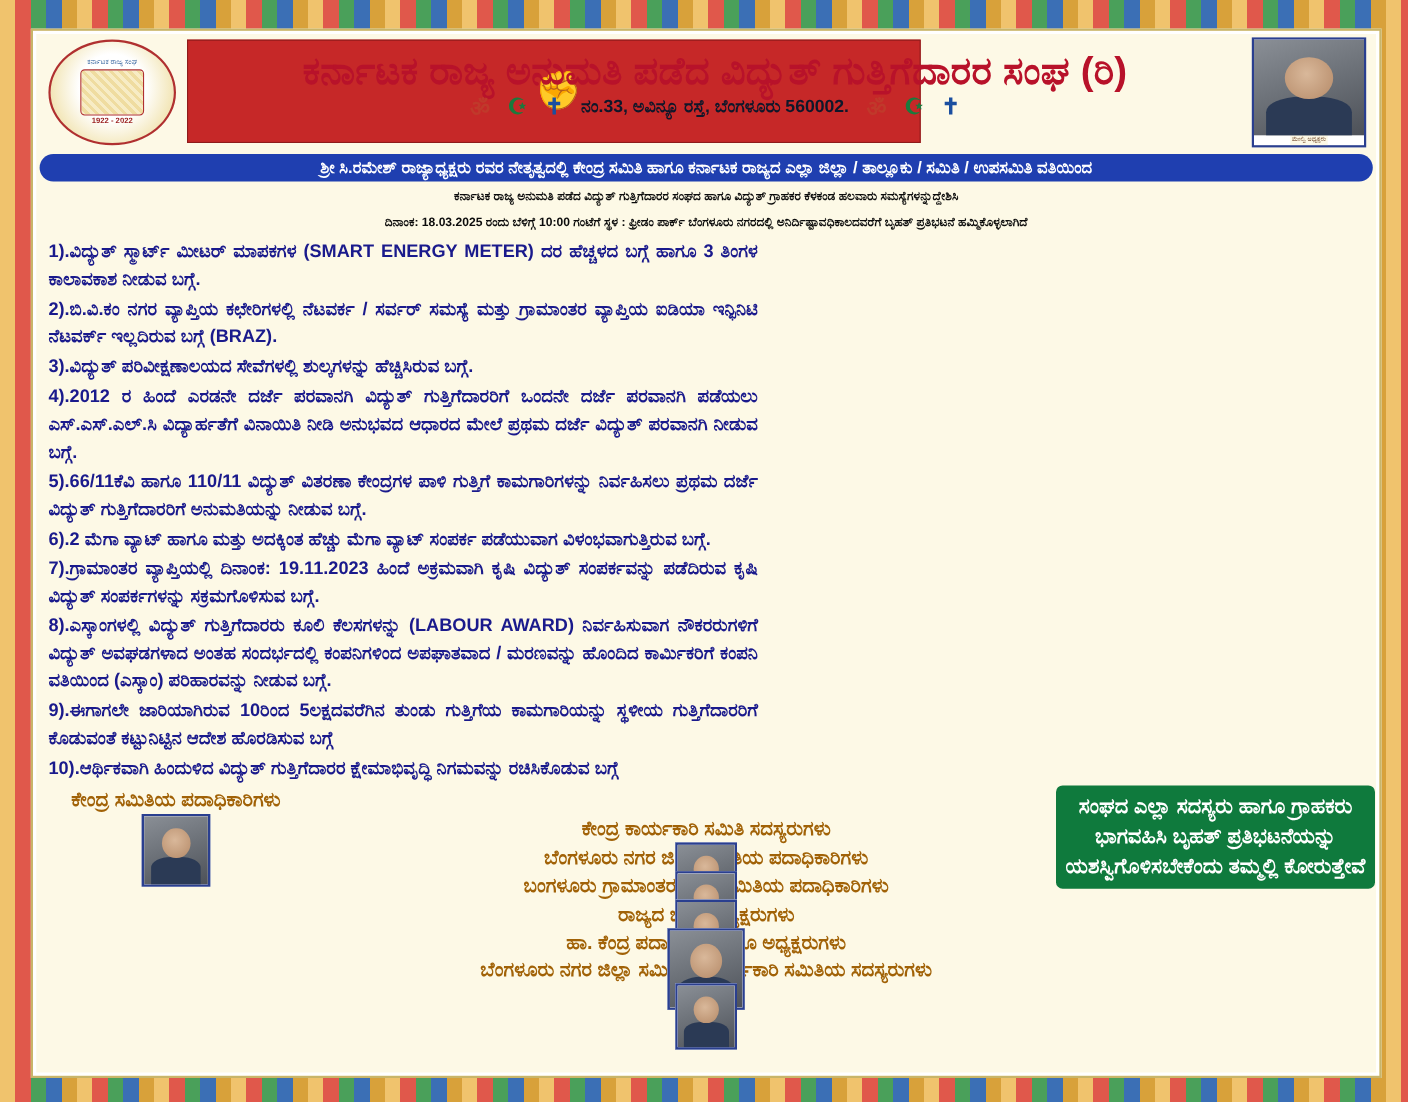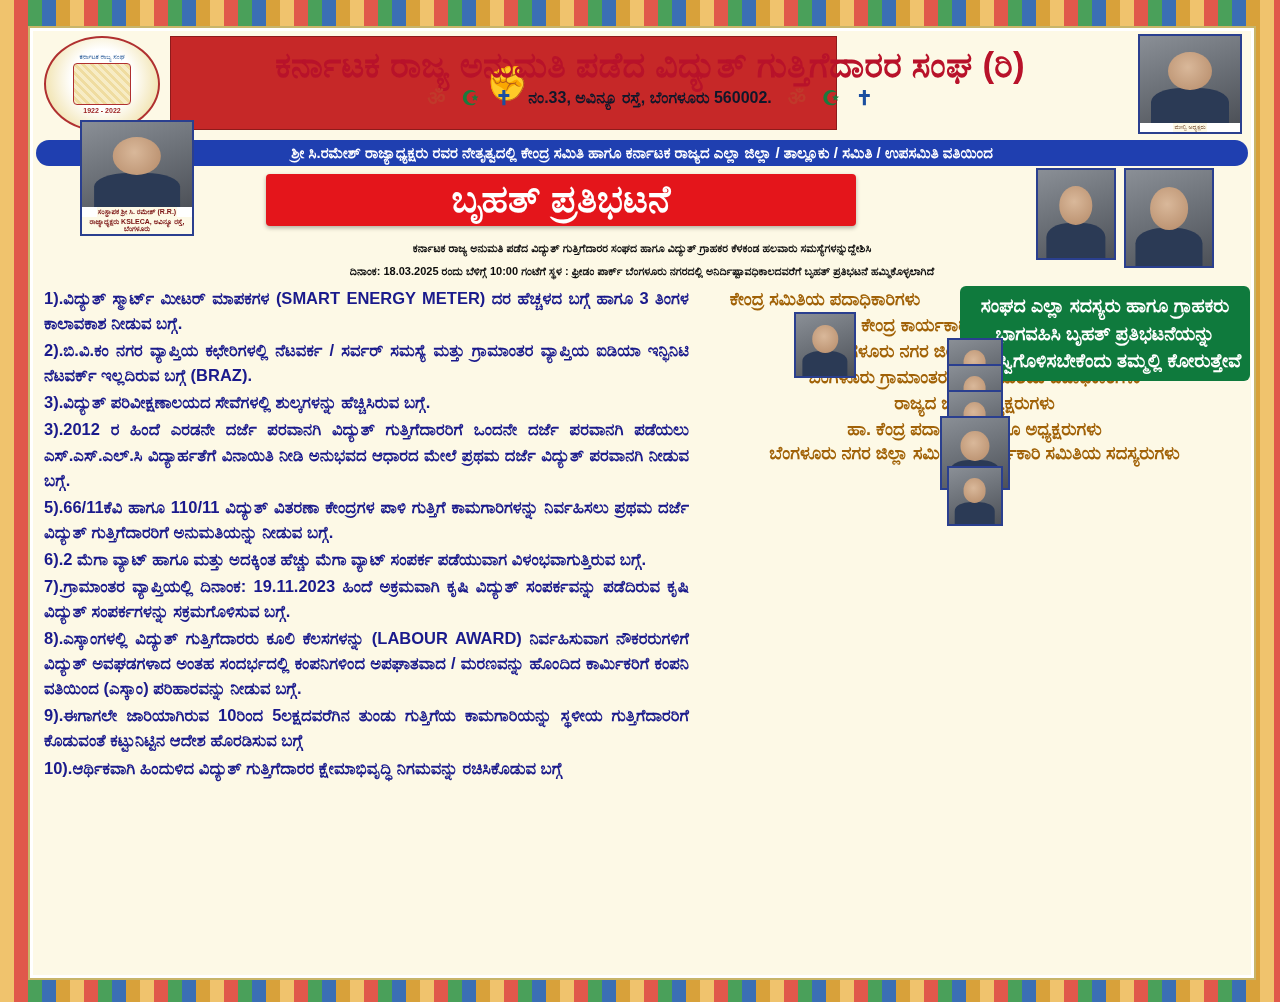--- a/index.html
+++ b/index.html
@@ -92,21 +92,21 @@
   .sideL .pcap{font-size:7px;color:#7a1212;font-weight:bold;}
   .sideR1{position:absolute;right:138px;top:-4px;width:76px;height:88px;}
   .sideR2{position:absolute;right:40px;top:-4px;width:86px;height:96px;}
 
   .subtext{
     text-align:center;font-size:11px;color:#0b0b0b;font-weight:bold;line-height:1.55;
     margin:6px 40px 0 40px;
   }
 
   
-  .cols{display:flex;margin-top:6px;}
+  .cols{display:flex;margin-top:6px;flex-direction:column;}
   .left{width:645px;padding:0 6px 0 14px;}
   .right{flex:1;position:relative;}
 
   .demand{
     font-size:16.5px;color:#1a1a8c;line-height:1.52;font-weight:bold;margin-bottom:2px;
     text-align:justify;
   }
 
   
   .blkcap{
@@ -151,45 +151,31 @@
     </div>
 
     <div class="portrait hdr-right">
       <div class="ph"></div>
       <div class="pcap">ಮೇಲ್ವಿ ಅಧ್ಯಕ್ಷರು</div>
     </div>
   </div>
 
   <div class="blue">ಶ್ರೀ ಸಿ.ರಮೇಶ್ ರಾಜ್ಯಾಧ್ಯಕ್ಷರು ರವರ ನೇತೃತ್ವದಲ್ಲಿ ಕೇಂದ್ರ ಸಮಿತಿ ಹಾಗೂ ಕರ್ನಾಟಕ ರಾಜ್ಯದ ಎಲ್ಲಾ ಜಿಲ್ಲಾ / ತಾಲ್ಲೂಕು / ಸಮಿತಿ / ಉಪಸಮಿತಿ ವತಿಯಿಂದ</div>
 
-  <div class="redwrap">
-    <div class="portrait sideL">
-      <div class="ph"></div>
-      <div class="pcap">ಸಂಸ್ಥಾಪಕ ಶ್ರೀ ಸಿ. ರಮೇಶ್ (R.R.)</div>
-      <div class="pcap">ರಾಜ್ಯಾಧ್ಯಕ್ಷರು KSLECA, ಅವಿನ್ಯೂ ರಸ್ತೆ, ಬೆಂಗಳೂರು</div>
-    </div>
-    <div class="red">ಬೃಹತ್ ಪ್ರತಿಭಟನೆ</div>
-    <div class="portrait sideR1">
-      <div class="ph"></div>
-    </div>
-    <div class="portrait sideR2">
-      <div class="ph"></div>
-    </div>
-  </div>
 
   <div class="subtext">ಕರ್ನಾಟಕ ರಾಜ್ಯ ಅನುಮತಿ ಪಡೆದ ವಿದ್ಯುತ್ ಗುತ್ತಿಗೆದಾರರ ಸಂಘದ ಹಾಗೂ ವಿದ್ಯುತ್ ಗ್ರಾಹಕರ  ಕೆಳಕಂಡ ಹಲವಾರು ಸಮಸ್ಯೆಗಳನ್ನುದ್ದೇಶಿಸಿ</div>
   <div class="subtext dt">ದಿನಾಂಕ: 18.03.2025 ರಂದು ಬೆಳಿಗ್ಗೆ 10:00 ಗಂಟೆಗೆ ಸ್ಥಳ : ಫ್ರೀಡಂ ಪಾರ್ಕ್ ಬೆಂಗಳೂರು ನಗರದಲ್ಲಿ ಅನಿರ್ದಿಷ್ಟಾವಧಿಕಾಲದವರೆಗೆ ಬೃಹತ್ ಪ್ರತಿಭಟನೆ ಹಮ್ಮಿಕೊಳ್ಳಲಾಗಿದೆ</div>
 
   <div class="cols">
 
     <div class="left">
       <div class="demand">1).ವಿದ್ಯುತ್ ಸ್ಮಾರ್ಟ್ ಮೀಟರ್ ಮಾಪಕಗಳ (SMART ENERGY METER) ದರ ಹೆಚ್ಚಳದ ಬಗ್ಗೆ ಹಾಗೂ 3 ತಿಂಗಳ ಕಾಲಾವಕಾಶ ನೀಡುವ ಬಗ್ಗೆ.</div>
       <div class="demand">2).ಬಿ.ವಿ.ಕಂ ನಗರ ವ್ಯಾಪ್ತಿಯ ಕಛೇರಿಗಳಲ್ಲಿ ನೆಟವರ್ಕ / ಸರ್ವರ್ ಸಮಸ್ಯೆ ಮತ್ತು ಗ್ರಾಮಾಂತರ ವ್ಯಾಪ್ತಿಯ ಐಡಿಯಾ ಇನ್ಫಿನಿಟಿ ನೆಟವರ್ಕ್ ಇಲ್ಲದಿರುವ ಬಗ್ಗೆ (BRAZ).</div>
       <div class="demand">3).ವಿದ್ಯುತ್ ಪರಿವೀಕ್ಷಣಾಲಯದ ಸೇವೆಗಳಲ್ಲಿ ಶುಲ್ಕಗಳನ್ನು ಹೆಚ್ಚಿಸಿರುವ ಬಗ್ಗೆ.</div>
-      <div class="demand">3).2012 ರ ಹಿಂದೆ ಎರಡನೇ ದರ್ಜೆ ಪರವಾನಗಿ ವಿದ್ಯುತ್ ಗುತ್ತಿಗೆದಾರರಿಗೆ ಒಂದನೇ ದರ್ಜೆ ಪರವಾನಗಿ ಪಡೆಯಲು ಎಸ್.ಎಸ್.ಎಲ್.ಸಿ ವಿದ್ಯಾರ್ಹತೆಗೆ ವಿನಾಯಿತಿ ನೀಡಿ ಅನುಭವದ ಆಧಾರದ ಮೇಲೆ ಪ್ರಥಮ ದರ್ಜೆ ವಿದ್ಯುತ್ ಪರವಾನಗಿ ನೀಡುವ ಬಗ್ಗೆ.</div>
+      <div class="demand">4).2012 ರ ಹಿಂದೆ ಎರಡನೇ ದರ್ಜೆ ಪರವಾನಗಿ ವಿದ್ಯುತ್ ಗುತ್ತಿಗೆದಾರರಿಗೆ ಒಂದನೇ ದರ್ಜೆ ಪರವಾನಗಿ ಪಡೆಯಲು ಎಸ್.ಎಸ್.ಎಲ್.ಸಿ ವಿದ್ಯಾರ್ಹತೆಗೆ ವಿನಾಯಿತಿ ನೀಡಿ ಅನುಭವದ ಆಧಾರದ ಮೇಲೆ ಪ್ರಥಮ ದರ್ಜೆ ವಿದ್ಯುತ್ ಪರವಾನಗಿ ನೀಡುವ ಬಗ್ಗೆ.</div>
       <div class="demand">5).66/11ಕೆವಿ ಹಾಗೂ 110/11 ವಿದ್ಯುತ್ ವಿತರಣಾ ಕೇಂದ್ರಗಳ ಪಾಳಿ ಗುತ್ತಿಗೆ ಕಾಮಗಾರಿಗಳನ್ನು ನಿರ್ವಹಿಸಲು ಪ್ರಥಮ ದರ್ಜೆ ವಿದ್ಯುತ್ ಗುತ್ತಿಗೆದಾರರಿಗೆ ಅನುಮತಿಯನ್ನು ನೀಡುವ ಬಗ್ಗೆ.</div>
       <div class="demand">6).2 ಮೆಗಾ ವ್ಯಾಟ್ ಹಾಗೂ ಮತ್ತು ಅದಕ್ಕಿಂತ ಹೆಚ್ಚು ಮೆಗಾ ವ್ಯಾಟ್ ಸಂಪರ್ಕ ಪಡೆಯುವಾಗ ವಿಳಂಭವಾಗುತ್ತಿರುವ ಬಗ್ಗೆ.</div>
       <div class="demand">7).ಗ್ರಾಮಾಂತರ ವ್ಯಾಪ್ತಿಯಲ್ಲಿ ದಿನಾಂಕ: 19.11.2023 ಹಿಂದೆ ಅಕ್ರಮವಾಗಿ ಕೃಷಿ ವಿದ್ಯುತ್ ಸಂಪರ್ಕವನ್ನು ಪಡೆದಿರುವ ಕೃಷಿ ವಿದ್ಯುತ್ ಸಂಪರ್ಕಗಳನ್ನು ಸಕ್ರಮಗೊಳಿಸುವ ಬಗ್ಗೆ.</div>
       <div class="demand">8).ಎಸ್ಕಾಂಗಳಲ್ಲಿ ವಿದ್ಯುತ್ ಗುತ್ತಿಗೆದಾರರು ಕೂಲಿ ಕೆಲಸಗಳನ್ನು (LABOUR AWARD) ನಿರ್ವಹಿಸುವಾಗ ನೌಕರರುಗಳಿಗೆ ವಿದ್ಯುತ್ ಅವಘಡಗಳಾದ ಅಂತಹ ಸಂದರ್ಭದಲ್ಲಿ ಕಂಪನಿಗಳಿಂದ ಅಪಘಾತವಾದ / ಮರಣವನ್ನು ಹೊಂದಿದ ಕಾರ್ಮಿಕರಿಗೆ ಕಂಪನಿ ವತಿಯಿಂದ (ಎಸ್ಕಾಂ) ಪರಿಹಾರವನ್ನು ನೀಡುವ ಬಗ್ಗೆ.</div>
       <div class="demand">9).ಈಗಾಗಲೇ ಜಾರಿಯಾಗಿರುವ 10ರಿಂದ 5ಲಕ್ಷದವರೆಗಿನ ತುಂಡು ಗುತ್ತಿಗೆಯ ಕಾಮಗಾರಿಯನ್ನು ಸ್ಥಳೀಯ ಗುತ್ತಿಗೆದಾರರಿಗೆ ಕೊಡುವಂತೆ ಕಟ್ಟುನಿಟ್ಟಿನ ಆದೇಶ ಹೊರಡಿಸುವ ಬಗ್ಗೆ</div>
       <div class="demand">10).ಆರ್ಥಿಕವಾಗಿ ಹಿಂದುಳಿದ ವಿದ್ಯುತ್ ಗುತ್ತಿಗೆದಾರರ ಕ್ಷೇಮಾಭಿವೃದ್ಧಿ ನಿಗಮವನ್ನು ರಚಿಸಿಕೊಡುವ ಬಗ್ಗೆ</div>
     </div>
 
     <div class="right">
       <div class="greenbox">ಸಂಘದ ಎಲ್ಲಾ ಸದಸ್ಯರು ಹಾಗೂ ಗ್ರಾಹಕರು ಭಾಗವಹಿಸಿ ಬೃಹತ್ ಪ್ರತಿಭಟನೆಯನ್ನು ಯಶಸ್ವಿಗೊಳಿಸಬೇಕೆಂದು ತಮ್ಮಲ್ಲಿ ಕೋರುತ್ತೇವೆ</div>

